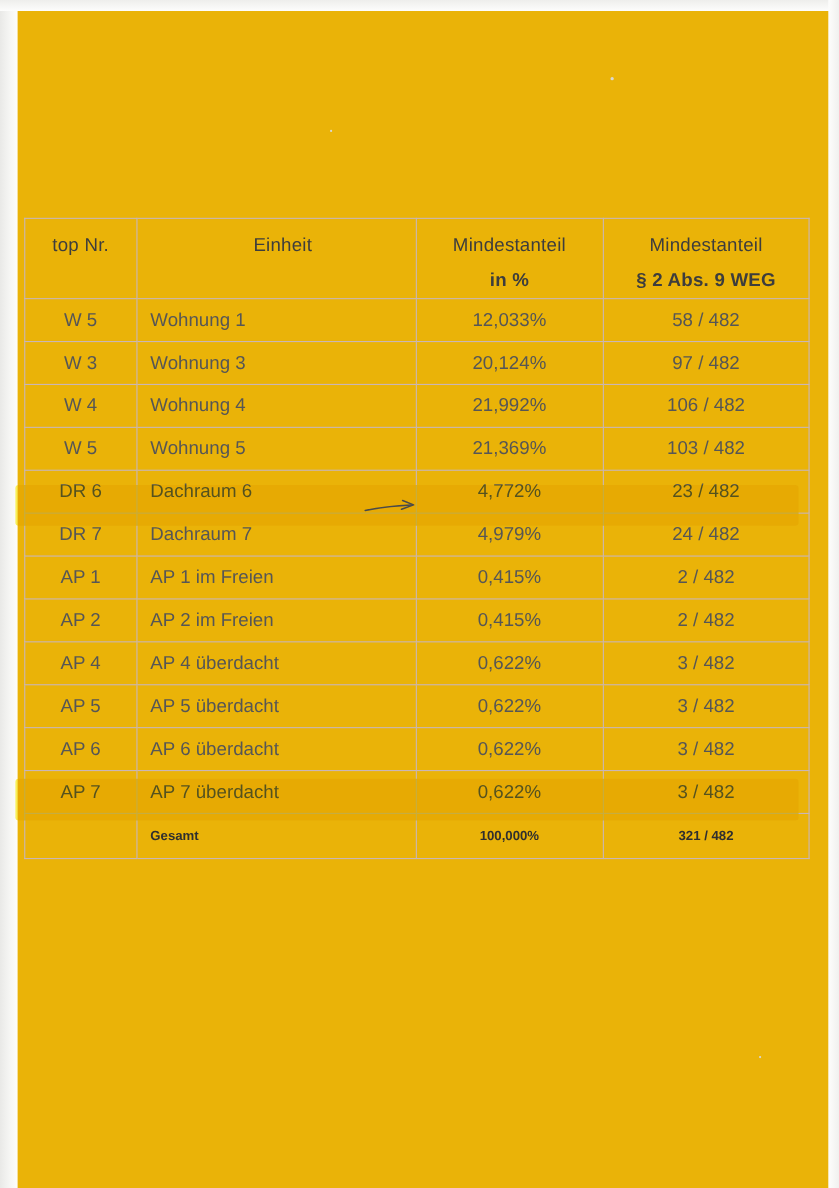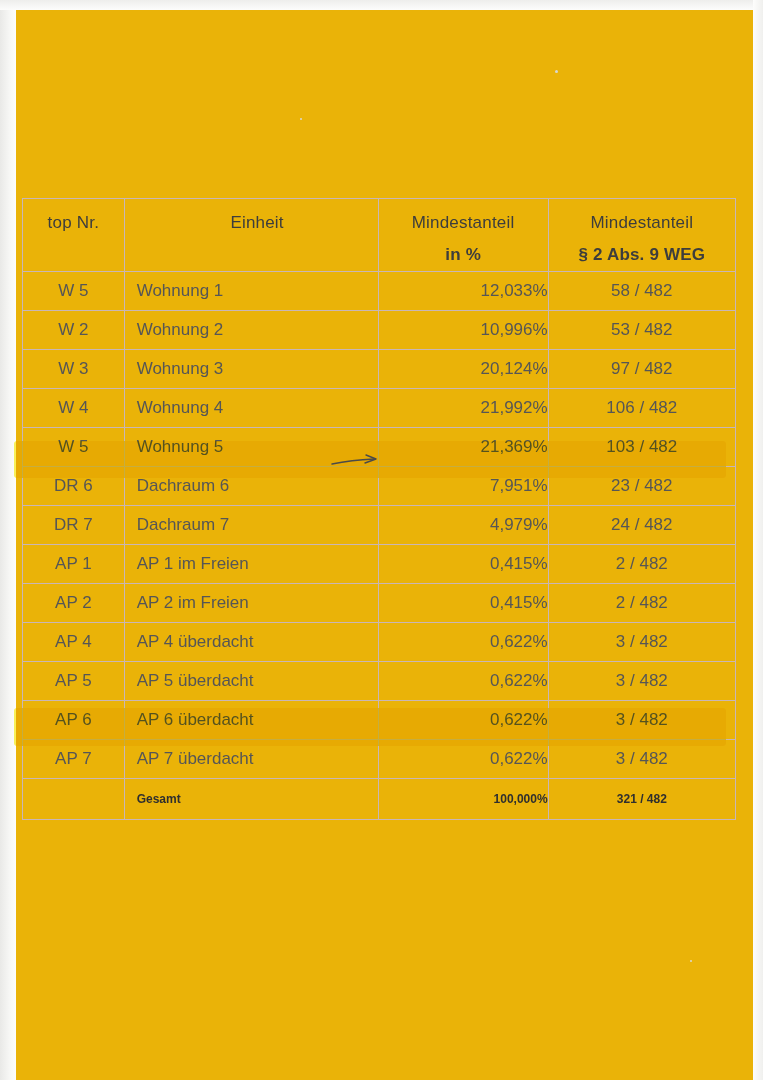--- a/index.html
+++ b/index.html
@@ -56,21 +56,21 @@
     color: #4f4f4f;
   }
   .doc-table td, .doc-table th {
     border: 1px solid #c9b6b6;
     padding: 0;
     font-weight: normal;
   }
 
   .col-top   { width: 104px; text-align: center; }
   .col-unit  { width: 248px; text-align: left; padding-left: 12px !important; }
-  .col-pct   { width: 172px; text-align: right; }
+  .col-pct   { width: 172px; text-align: center; }
   .col-share { width: 190px; text-align: center; }
 
   .head-cell {
     height: 72px;
     vertical-align: top;
     text-align: center;
     font-weight: bold;
     color: #3d3d3d;
     font-size: 17px;
     letter-spacing: 0.2px;
@@ -166,47 +166,41 @@
       </tr>
     </thead>
     <tbody>
       <tr class="body-row">
         <td class="col-top">W 5</td>
         <td class="col-unit">Wohnung 1</td>
         <td class="col-pct">12,033%</td>
         <td class="col-share">58 / 482</td>
       </tr>
       <tr class="body-row">
-        <td class="col-top">W 2</td>
-        <td class="col-unit">Wohnung 2</td>
-        <td class="col-pct">10,996%</td>
-        <td class="col-share">53 / 482</td>
-      </tr>
-      <tr class="body-row">
         <td class="col-top">W 3</td>
         <td class="col-unit">Wohnung 3</td>
         <td class="col-pct">20,124%</td>
         <td class="col-share">97 / 482</td>
       </tr>
       <tr class="body-row">
         <td class="col-top">W 4</td>
         <td class="col-unit">Wohnung 4</td>
         <td class="col-pct">21,992%</td>
         <td class="col-share">106 / 482</td>
       </tr>
       <tr class="body-row">
         <td class="col-top">W 5</td>
         <td class="col-unit">Wohnung 5</td>
         <td class="col-pct">21,369%</td>
         <td class="col-share">103 / 482</td>
       </tr>
       <tr class="body-row">
         <td class="col-top">DR 6</td>
         <td class="col-unit">Dachraum 6</td>
-        <td class="col-pct">7,951%</td>
+        <td class="col-pct">4,772%</td>
         <td class="col-share">23 / 482</td>
       </tr>
       <tr class="body-row">
         <td class="col-top">DR 7</td>
         <td class="col-unit">Dachraum 7</td>
         <td class="col-pct">4,979%</td>
         <td class="col-share">24 / 482</td>
       </tr>
       <tr class="body-row">
         <td class="col-top">AP 1</td>

